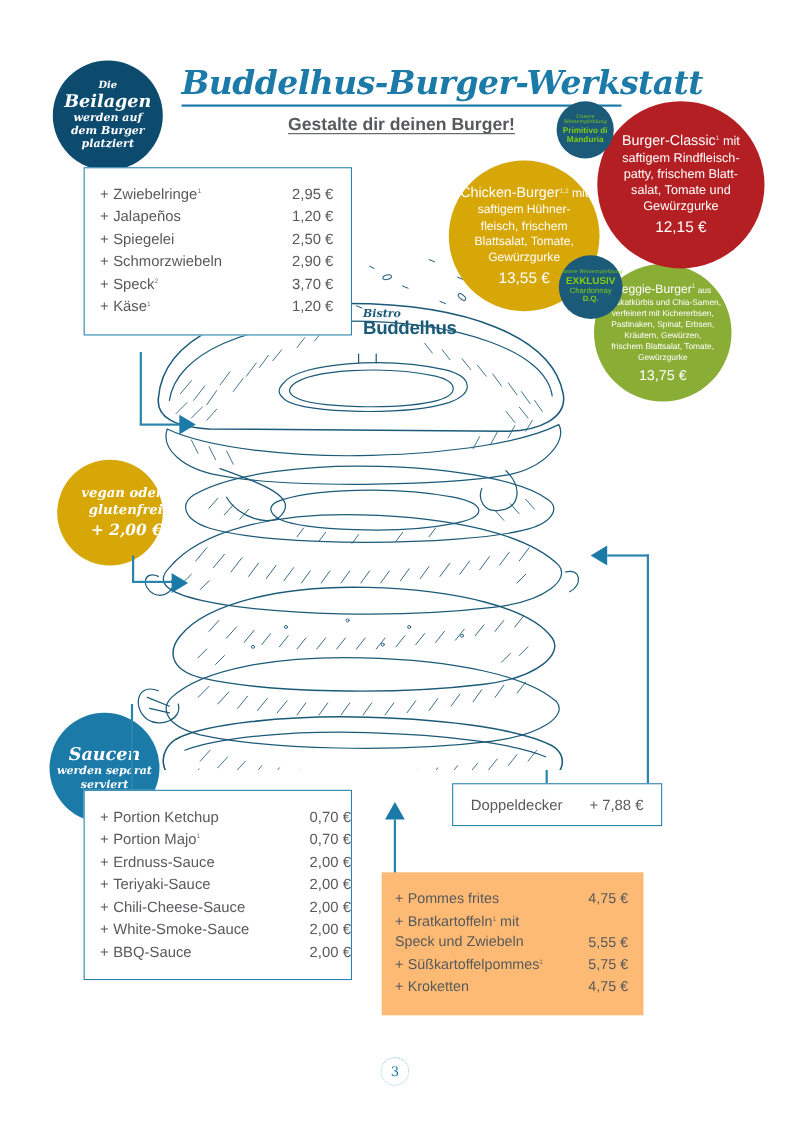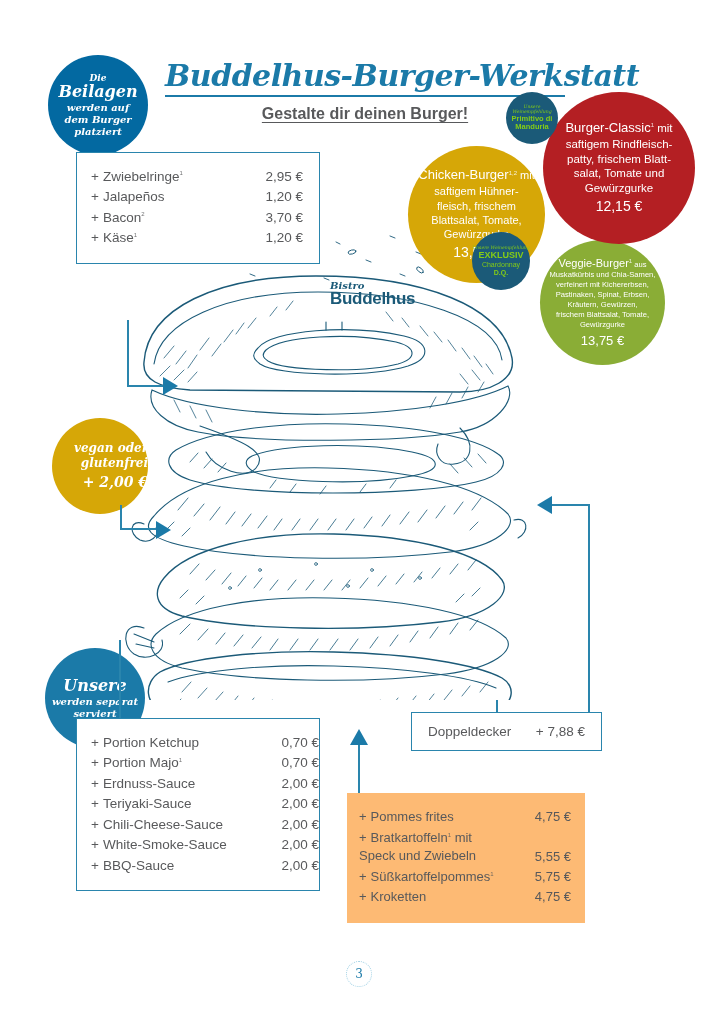--- a/index.html
+++ b/index.html
@@ -31,21 +31,21 @@
 
   
   .circle { position: absolute; border-radius: 50%; color: #fff; text-align: center; }
   .handwrite {
     font-family: "DejaVu Serif", serif;
     font-style: italic; font-weight: 700;
   }
 
   #badge-beilagen {
     left: 48px; top: 55px; width: 100px; height: 100px;
-    background: #0369a1;
+    background: #0c4a6e;
     display: flex; flex-direction: column; align-items: center; justify-content: center;
     line-height: 1.18; padding: 4px;
   }
   #badge-beilagen .l1 { font-size: 9px; }
   #badge-beilagen .l2 { font-size: 16px; }
   #badge-beilagen .l3, #badge-beilagen .l4, #badge-beilagen .l5 { font-size: 10px; }
 
   #badge-saucen {
     left: 45px; top: 648px; width: 100px; height: 100px;
     background: #1b7aa8;
@@ -92,21 +92,21 @@
   .sup { font-size: 6px; vertical-align: super; opacity: .85; }
 
   
   .wine-badge {
     background: #1b5a78; border-radius: 50%;
     display: flex; flex-direction: column; align-items: center; justify-content: center;
     color: #84cc16; text-align: center; position: absolute;
     z-index: 6; line-height: 1.15;
   }
   #wine-1 { left: 506px; top: 92px; width: 52px; height: 52px; }
-  #wine-2 { left: 472px; top: 232px; width: 58px; height: 58px; }
+  #wine-2 { left: 508px; top: 232px; width: 58px; height: 58px; }
   .wine-badge .wl { font-size: 4.6px; font-family:"DejaVu Serif",serif; font-style: italic; }
   .wine-badge .wn { font-size: 7.5px; font-weight: 700; }
   #wine-2 .wn1 { font-size: 9px; font-weight: 700; }
   #wine-2 .wn2 { font-size: 7px; }
   #wine-2 .wn3 { font-size: 7px; font-weight:700; }
 
   
   .pricebox {
     position: absolute; border: 1px solid #2a85ad; background: #fff;
     z-index: 5;
@@ -395,21 +395,21 @@
 
   <div class="circle handwrite" id="badge-beilagen">
     <div class="l1">Die</div>
     <div class="l2">Beilagen</div>
     <div class="l3">werden auf</div>
     <div class="l4">dem Burger</div>
     <div class="l5">platziert</div>
   </div>
 
   <div class="circle handwrite" id="badge-saucen">
-    <div class="l1">Unsere</div>
+    <div class="l1">Saucen</div>
     <div class="l2">werden separat</div>
     <div class="l3">serviert</div>
   </div>
 
   <div class="circle handwrite" id="badge-vegan">
     <div class="l1">vegan oder</div>
     <div class="l2">glutenfrei</div>
     <div class="l3">+ 2,00 €</div>
   </div>
 
@@ -465,21 +465,29 @@
   <div class="pricebox" id="box-beilagen">
     <div class="prow">
       <div class="pname"><span class="plus">+</span><span>Zwiebelringe</span><span class="sup">1</span></div>
       <div class="pprice">2,95 €</div>
     </div>
     <div class="prow">
       <div class="pname"><span class="plus">+</span><span>Jalapeños</span><span class="sup"></span></div>
       <div class="pprice">1,20 €</div>
     </div>
     <div class="prow">
-      <div class="pname"><span class="plus">+</span><span>Bacon</span><span class="sup">2</span></div>
+      <div class="pname"><span class="plus">+</span><span>Spiegelei</span><span class="sup"></span></div>
+      <div class="pprice">2,50 €</div>
+    </div>
+    <div class="prow">
+      <div class="pname"><span class="plus">+</span><span>Schmorzwiebeln</span><span class="sup"></span></div>
+      <div class="pprice">2,90 €</div>
+    </div>
+    <div class="prow">
+      <div class="pname"><span class="plus">+</span><span>Speck</span><span class="sup">2</span></div>
       <div class="pprice">3,70 €</div>
     </div>
     <div class="prow">
       <div class="pname"><span class="plus">+</span><span>Käse</span><span class="sup">1</span></div>
       <div class="pprice">1,20 €</div>
     </div>
   </div>
 
   <div class="pricebox" id="box-saucen">
     <div class="prow">

